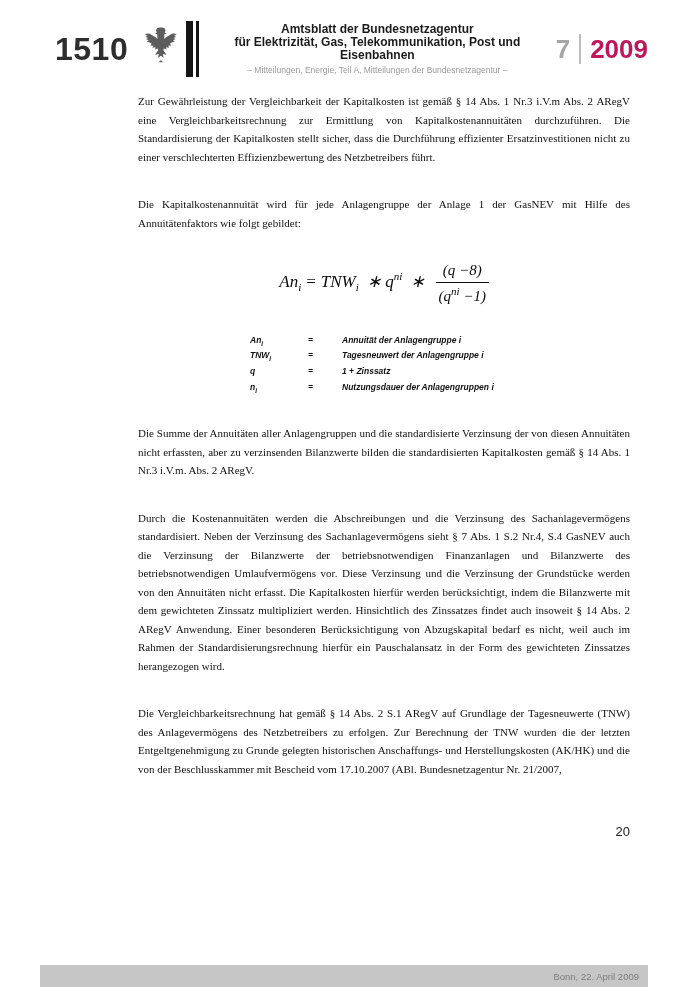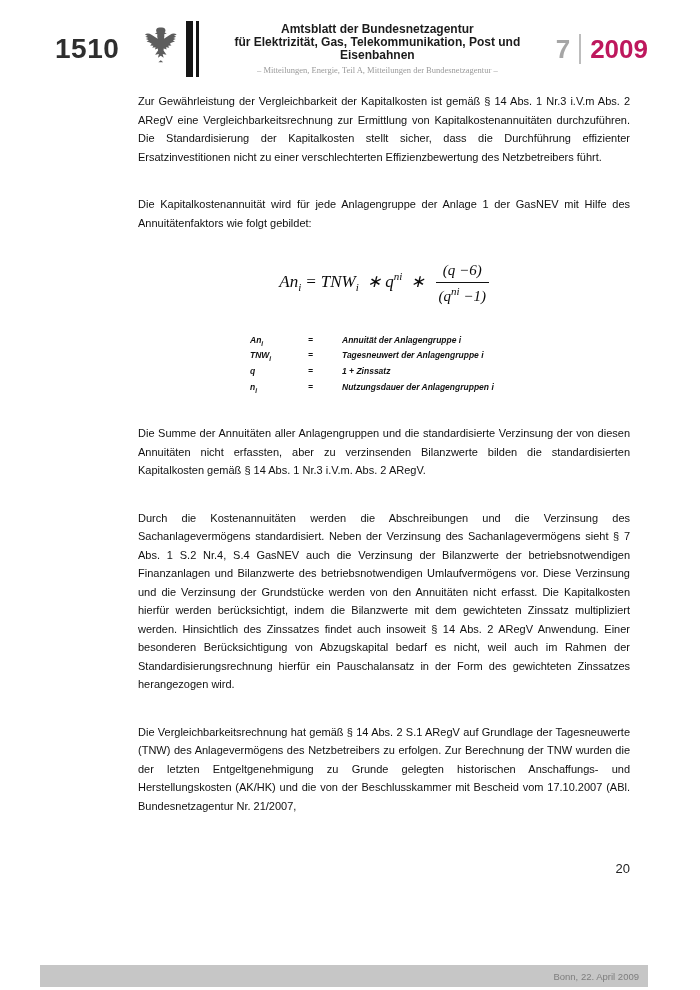--- a/index.html
+++ b/index.html
@@ -16,48 +16,48 @@
   }
 
   
   .header {
     display: flex;
     align-items: center;
     padding: 14px 52px 0 55px;
     height: 84px;
   }
   .page-label {
-    font-size: 28px;
+    font-size: 32px;
     font-weight: 700;
     color: #2e2e2e;
     letter-spacing: 0.5px;
     min-width: 88px;
   }
   .logo { display: flex; align-items: center; }
   .logo svg { display: block; }
   .logo-bars { display: flex; gap: 3px; height: 56px; margin-left: 5px; }
   .bar-thick { width: 7px; background: #151515; }
   .bar-thin  { width: 3px; background: #151515; }
   .header-center { flex: 1; text-align: center; padding: 0 6px; }
   .ht1, .ht2 { font-weight: 700; font-size: 12px; line-height: 13px; color: #1b1b1b; }
-  .ht3 { font-size: 8.5px; color: #9a9a9a; margin-top: 3px; font-family: Liberation Serif, serif; }
+  .ht3 { font-size: 8.5px; color: #9a9a9a; margin-top: 3px; }
   .issue-year { display: flex; align-items: center; gap: 9px; }
   .issue-num { font-size: 26px; font-weight: 700; color: #a6a6a6; }
   .issue-sep { width: 2px; height: 30px; background: #bdbdbd; }
   .year-num  { font-size: 26px; font-weight: 700; color: #be185d; }
 
   
   .content {
     margin: 8px 70px 0 138px;
     font-size: 11px;
     line-height: 18.5px;
     text-align: justify;
     color: #101010;
   }
-  .content p { margin-bottom: 29px; }
+  .content p { margin-bottom: 29px; font-family: Liberation Serif, serif; }
 
   
   .formula-wrap {
     text-align: center;
     margin: 2px 0 28px;
     font-family: "Liberation Serif", serif;
     font-style: italic;
     font-size: 17px;
     color: #0a0a0a;
     line-height: 1;
@@ -153,21 +153,21 @@
   <div class="content">
 
     <p>Zur Gewährleistung der Vergleichbarkeit der Kapitalkosten ist gemäß § 14 Abs. 1 Nr.3 i.V.m Abs. 2 ARegV eine Vergleichbarkeitsrechnung zur Ermittlung von Kapitalkostenannuitäten durchzuführen. Die Standardisierung der Kapitalkosten stellt sicher, dass die Durchführung effizienter Ersatzinvestitionen nicht zu einer verschlechterten Effizienzbewertung des Netzbetreibers führt.</p>
 
     <p>Die Kapitalkostenannuität wird für jede Anlagengruppe der Anlage 1 der GasNEV mit Hilfe des Annuitätenfaktors wie folgt gebildet:</p>
 
     <div class="formula-wrap">
       <span><span>An</span><sub>i</sub></span><span class="f-sp">=</span><span><span>TNW</span><sub>i</sub></span>
       <span class="f-sp">∗</span><span><span>q</span><sup>ni</sup></span>
       <span class="f-sp">∗</span><span class="frac">
-        <span class="num">(q −6)</span>
+        <span class="num">(q −8)</span>
         <span class="den"><span>(q</span><sup>ni</sup><span> −1)</span></span>
       </span>
     </div>
 
     <div class="legend">
       <div class="legend-row">
         <span class="l-sym"><span>An</span><sub>i</sub></span>
         <span class="l-eq">=</span>
         <span class="l-def">Annuität der Anlagengruppe i</span>
       </div>

